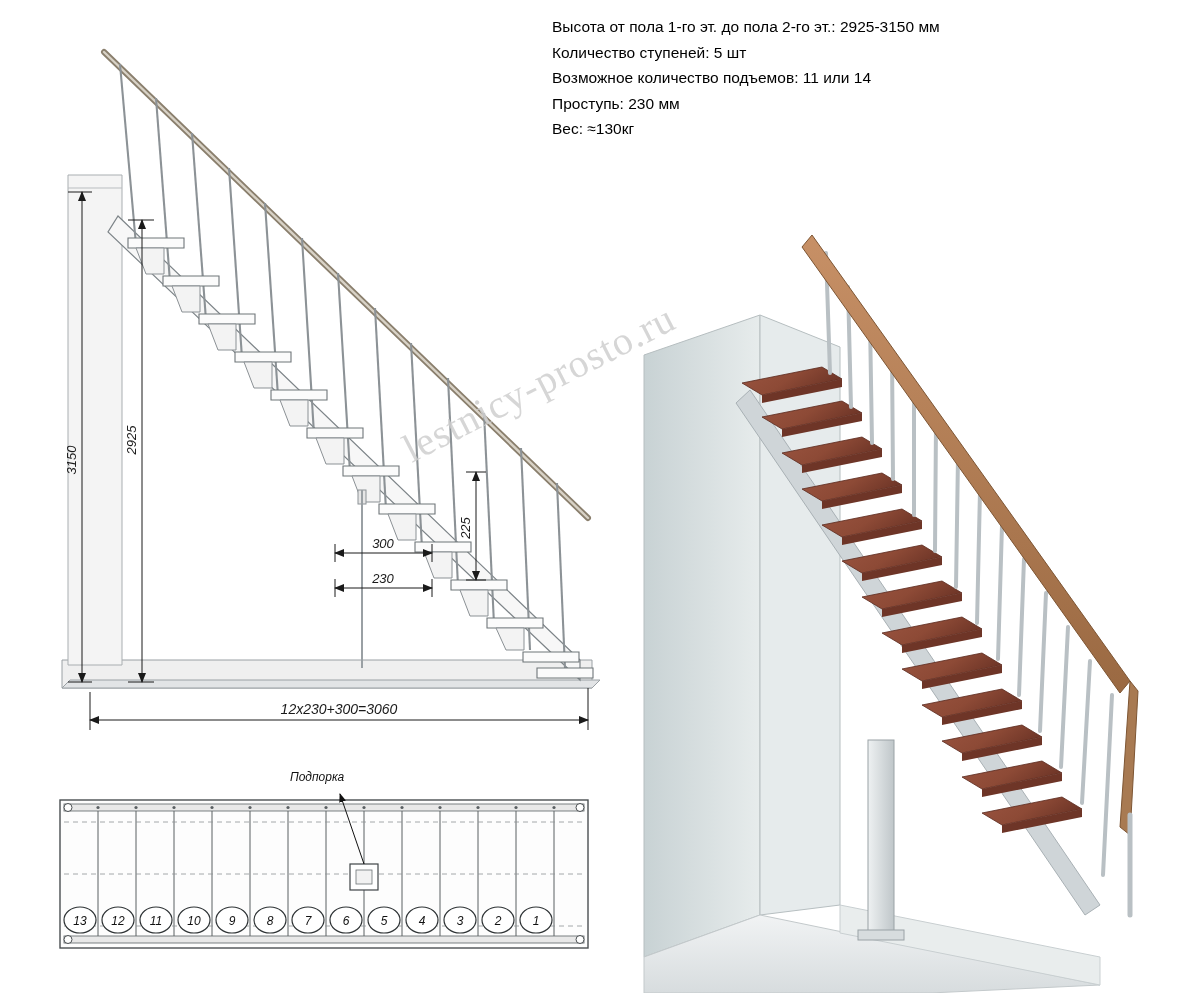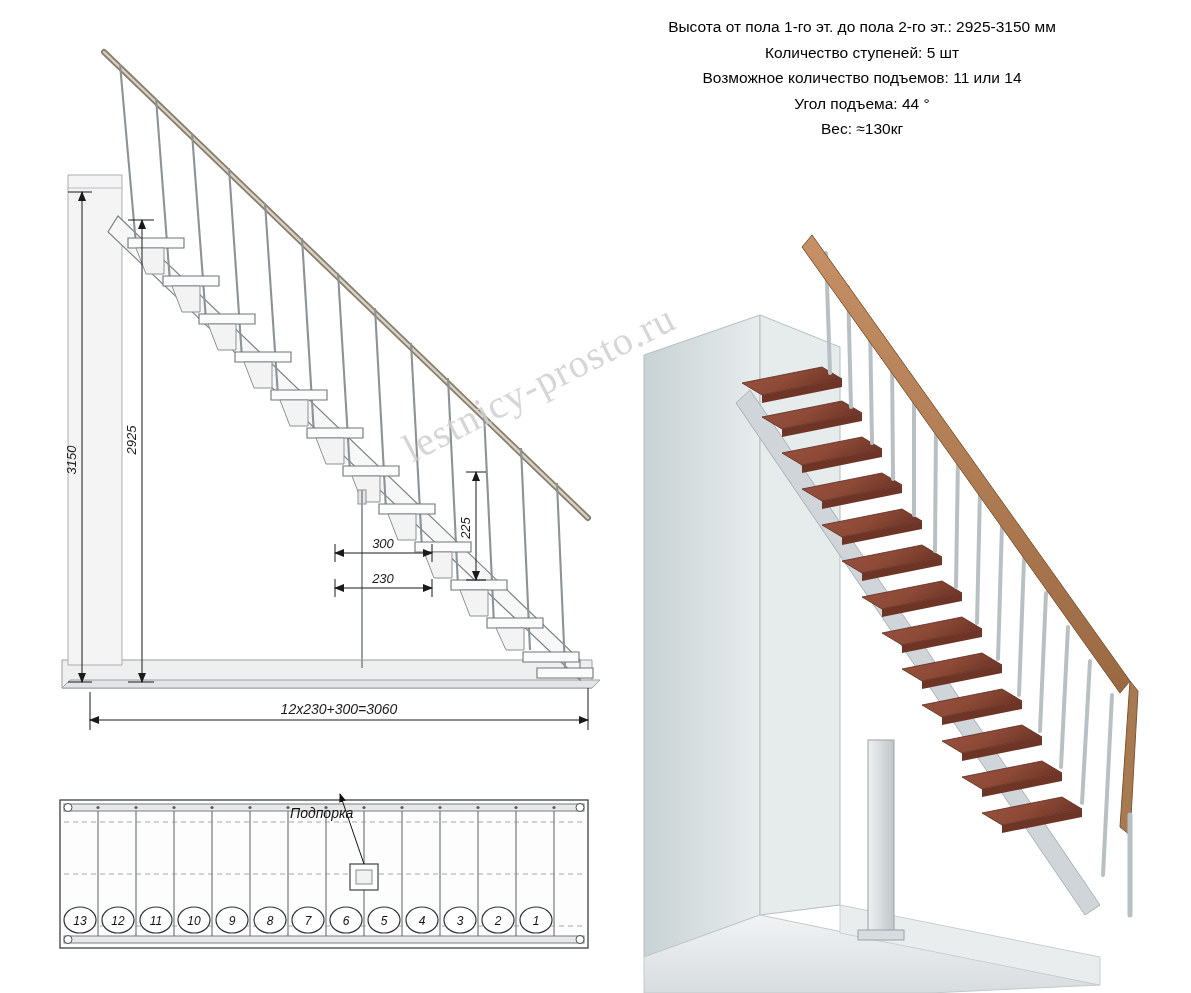--- a/index.html
+++ b/index.html
@@ -1,56 +1,56 @@
 <!DOCTYPE html>
 <html><head>
 <meta charset="utf-8">
 <style>
   html,body{margin:0;padding:0;background:#ffffff;}
   body{width:1191px;height:993px;position:relative;overflow:hidden;
        font-family:"Liberation Sans", sans-serif;color:#000;}
   .root{position:absolute;inset:0;}
 
   
-  .spec{position:absolute;left:552px;top:14px;width:620px;text-align:center;}
+  .spec{position:absolute;left:552px;top:14px;width:620px;}
   .spec div{font-size:15.5px;line-height:25.5px;color:#000;white-space:nowrap;}
 
   
   .elev{position:absolute;left:32px;top:20px;width:600px;height:740px;}
   .elev svg{position:absolute;left:0;top:0;}
 
   .dimtxt{font-family:"Liberation Sans",sans-serif;font-size:13px;font-style:italic;fill:#1a1a1a;}
   .dimtxt-b{font-family:"Liberation Sans",sans-serif;font-size:14px;font-style:italic;fill:#1a1a1a;}
 
   
   .plan{position:absolute;left:40px;top:770px;width:580px;height:210px;}
   .plan svg{position:absolute;left:0;top:0;}
   .plantxt{font-family:"Liberation Sans",sans-serif;font-size:12px;font-style:italic;fill:#111;}
-  .podporka{position:absolute;left:250px;top:0px;font-size:14px;font-style:italic;color:#111;margin-top:35px;}
+  .podporka{position:absolute;left:250px;top:0px;font-size:12px;font-style:italic;color:#111;}
 
   
   .render{position:absolute;left:630px;top:215px;width:560px;height:778px;}
   .render svg{position:absolute;left:0;top:0;}
 
   
   .wm{position:absolute;left:395px;top:430px;width:430px;height:200px;
       transform:rotate(-27deg);transform-origin:left top;pointer-events:none;}
   .wm span{font-size:40px;color:#cfcfcf;opacity:.85;font-family:"Liberation Serif",serif;
            letter-spacing:1px;white-space:nowrap;}
 </style>
 </head>
 <body>
 
 <div class="root">
 
   <div class="spec">
     <div>Высота от пола 1-го эт. до пола 2-го эт.: 2925-3150 мм</div>
     <div>Количество ступеней: 5 шт</div>
     <div>Возможное количество подъемов: 11 или 14</div>
-    <div>Угол подъема: 44 °</div>
+    <div>Проступь: 230 мм</div>
     <div>Вес: ≈130кг</div>
   </div>
 
   <div class="elev">
     <svg width="600" height="740" viewBox="0 0 600 740">
       <defs>
         <marker id="ar" markerWidth="10" markerHeight="8" refX="9" refY="4" orient="auto">
           <path d="M0,0 L10,4 L0,8 z" fill="#1a1a1a"></path>
         </marker>
         <marker id="arS" markerWidth="10" markerHeight="8" refX="1" refY="4" orient="auto">

